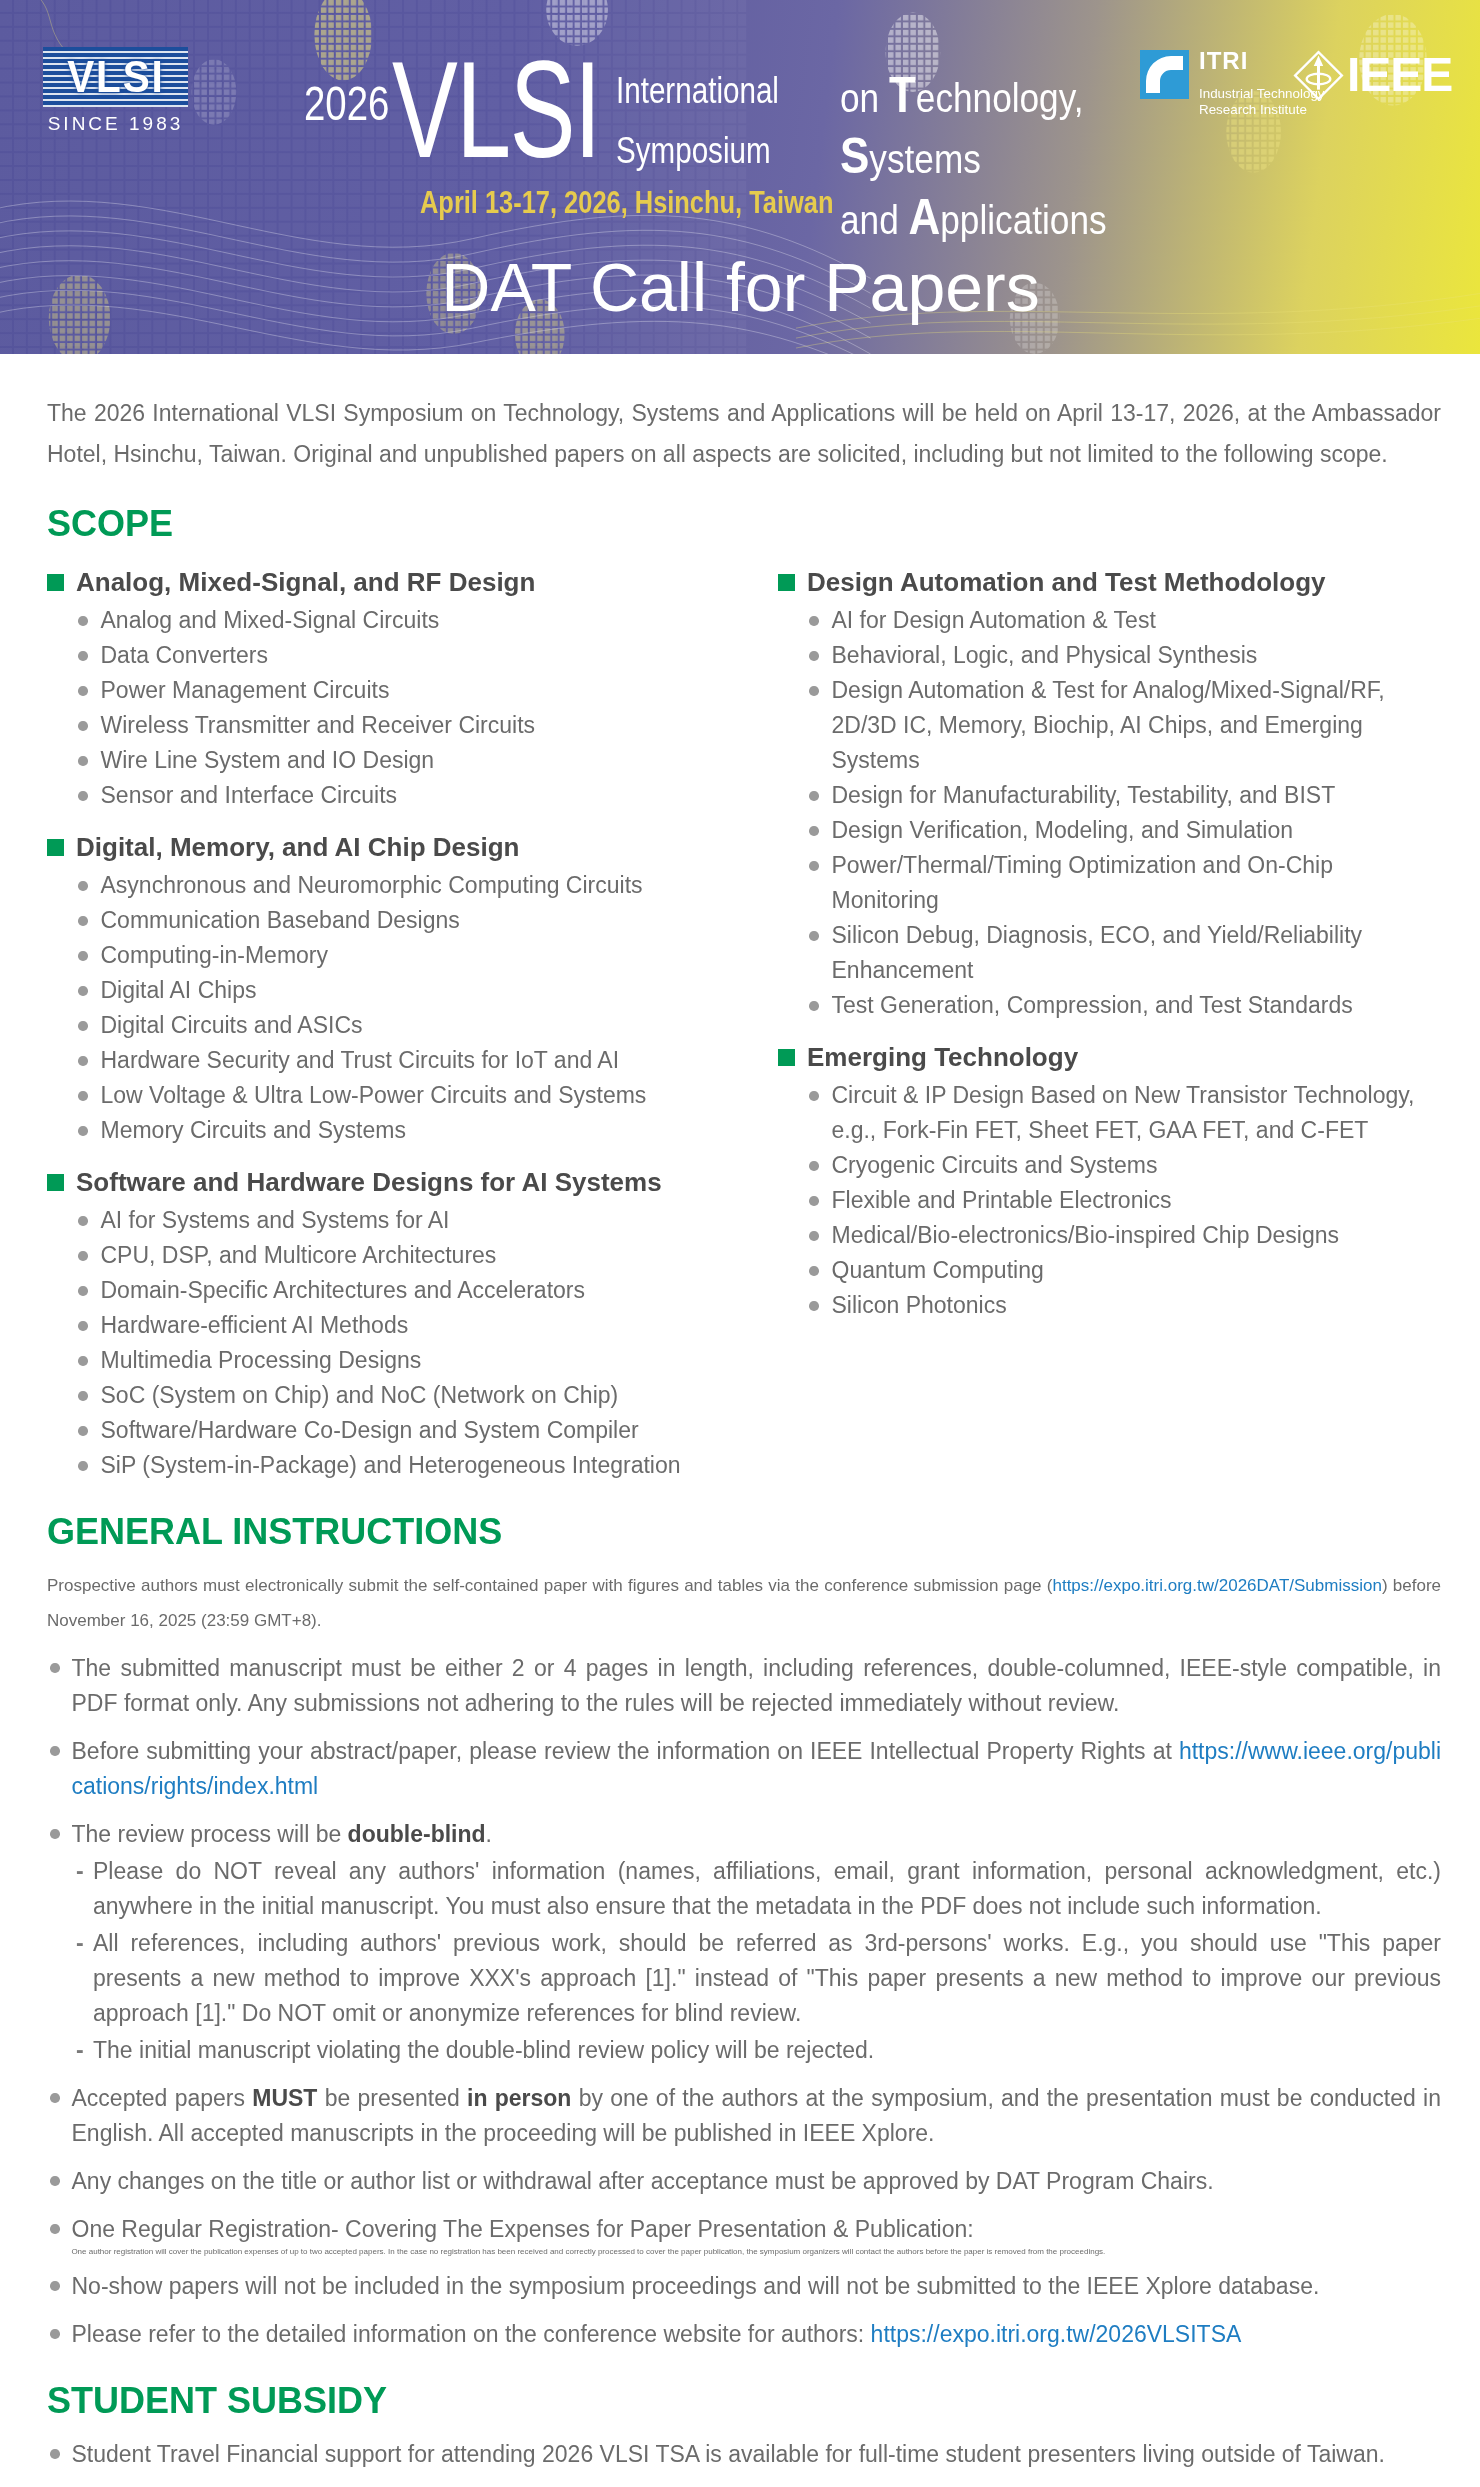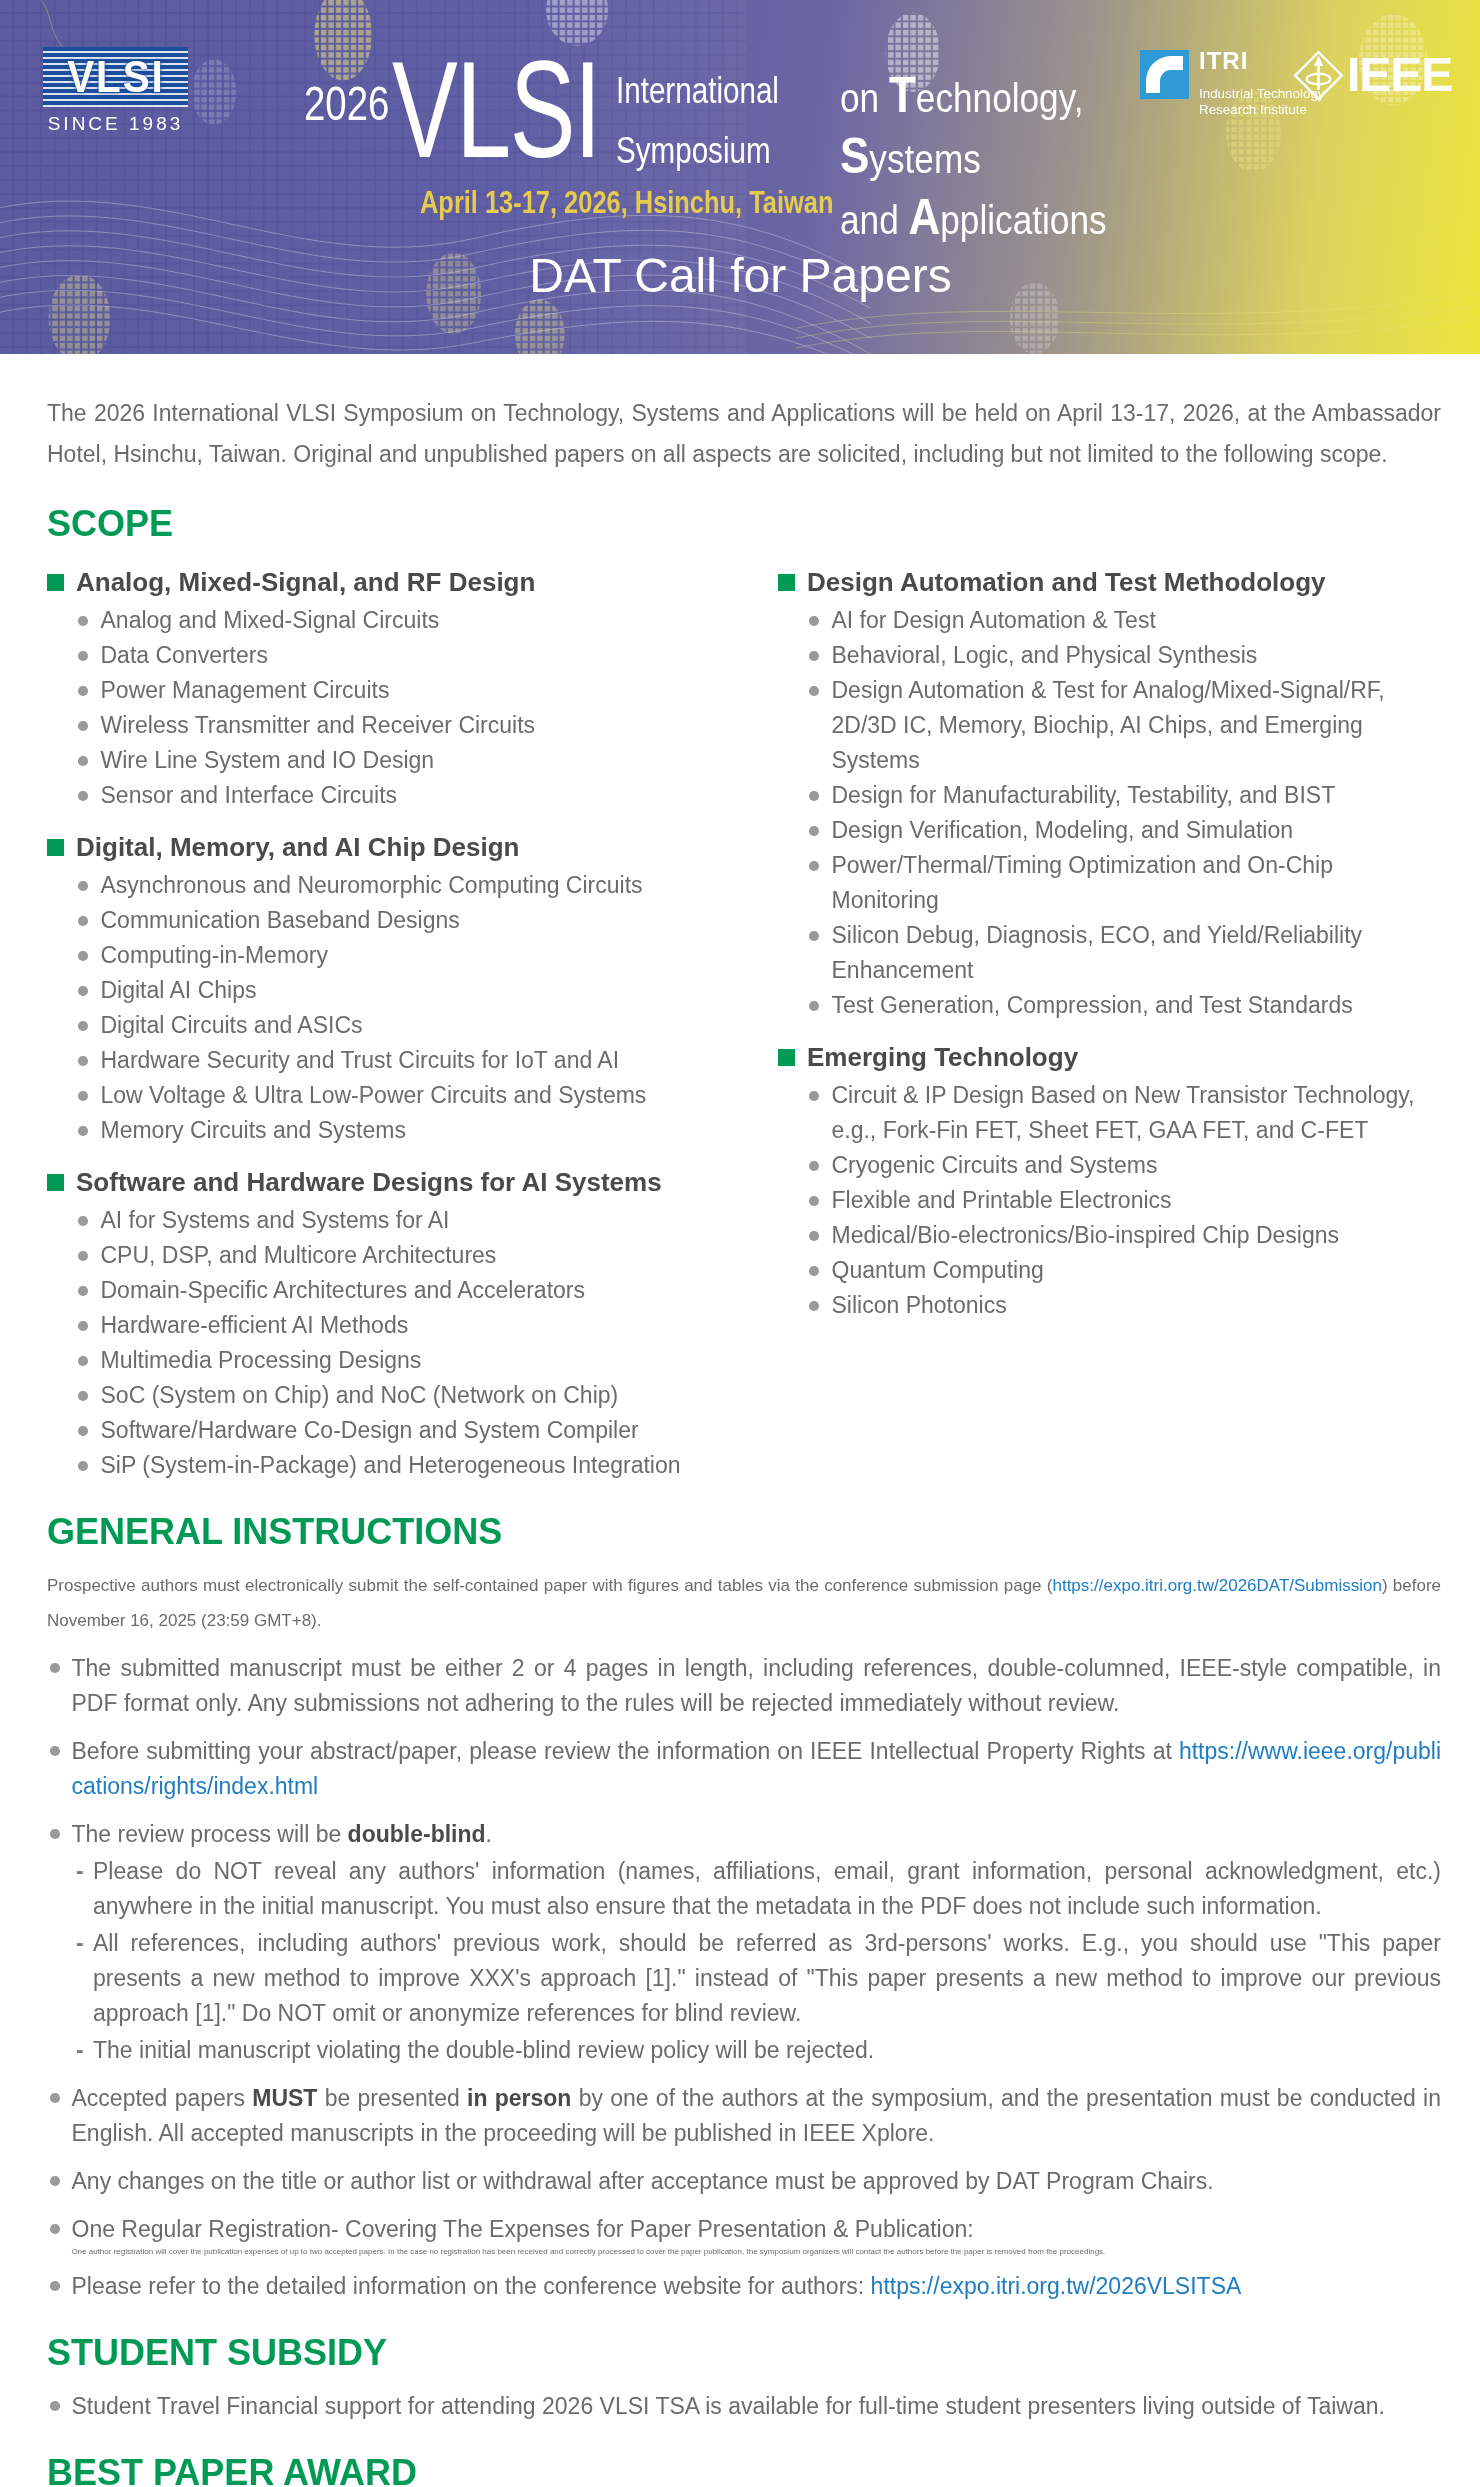--- a/index.html
+++ b/index.html
@@ -41,21 +41,21 @@
   .itri-sq { position:absolute; left:0; top:0; width:49px; height:49px; background:#2E9BD6; overflow:hidden; }
   .itri-sq svg { position:absolute; left:0; top:0; }
   .itri-abbr { position:absolute; left:59px; top:-3px; color:#fff; font-weight:bold; font-size:24px; letter-spacing:1px; }
   .itri-l1 { position:absolute; left:59px; top:36px; color:#fff; font-size:13.4px; white-space:nowrap; }
   .itri-l2 { position:absolute; left:59px; top:52px; color:#fff; font-size:13.4px; white-space:nowrap; }
 
   .ieee-logo { position:absolute; left:1289px; top:46px; width:179px; height:65px; }
   .ieee-abbr { position:absolute; left:58px; top:1px; color:#fff; font-weight:bold; font-size:48px; letter-spacing:-1px; }
 
   .banner-title { position:absolute; left:0; top:248px; width:100%; text-align:center;
-    color:#ffffff; font-size:48px; white-space:nowrap; }
+    color:#ffffff; font-size:68px; white-space:nowrap; }
 
   
   .content { padding:0 40px 0 47px; }
 
   .intro { margin-top:39px; font-size:23px; line-height:41px; text-align:justify; color:#6B6B6B; }
 
   h2.green { margin-top:28px; color:#009A56; font-size:36px; font-weight:bold; letter-spacing:0; }
 
   .scope-cols { margin-top:20px; display:grid; grid-template-columns:714px 1fr; column-gap:17px; }
 
@@ -415,20 +415,24 @@
           <span class="dot"></span>
         <div class="txt">Any changes on the title or author list or withdrawal after acceptance must be approved by DAT Program Chairs.</div>
         </div>
 
       <div class="bul">
           <span class="dot"></span>
         <div class="txt"><span>One Regular Registration- Covering The Expenses for Paper Presentation &amp; Publication:</span></div>
         </div>
       <div class="cont-line">One author registration will cover the publication expenses of up to two accepted papers. In the case no registration has been received and correctly processed to cover the paper publication, the symposium organizers will contact the authors before the paper is removed from the proceedings.</div>
 
+      <div class="bul">
+          <span class="dot"></span>
+        <div class="txt">No-show papers will not be included in the symposium proceedings and will not be submitted to the IEEE Xplore database.</div>
+        </div>
 
       <div class="bul">
           <span class="dot"></span>
         <div class="txt"><span>Please refer to the detailed information on the conference website for authors: </span><a class="lnk">https://expo.itri.org.tw/2026VLSITSA</a></div>
         </div>
     </div>
 
     <h2 class="green">STUDENT SUBSIDY</h2>
     <div class="gi">
       <div class="bul">

